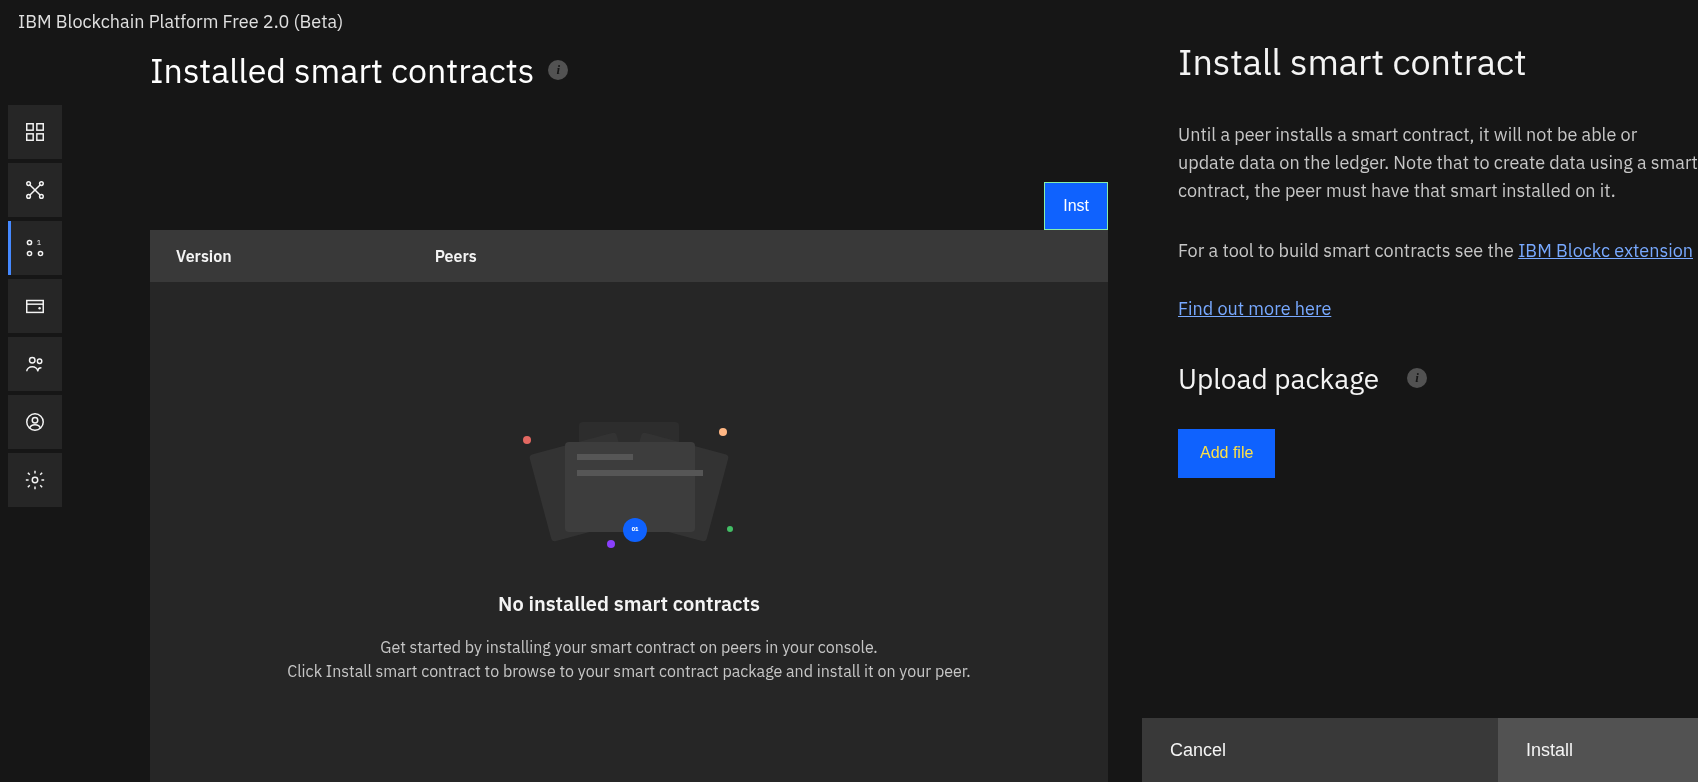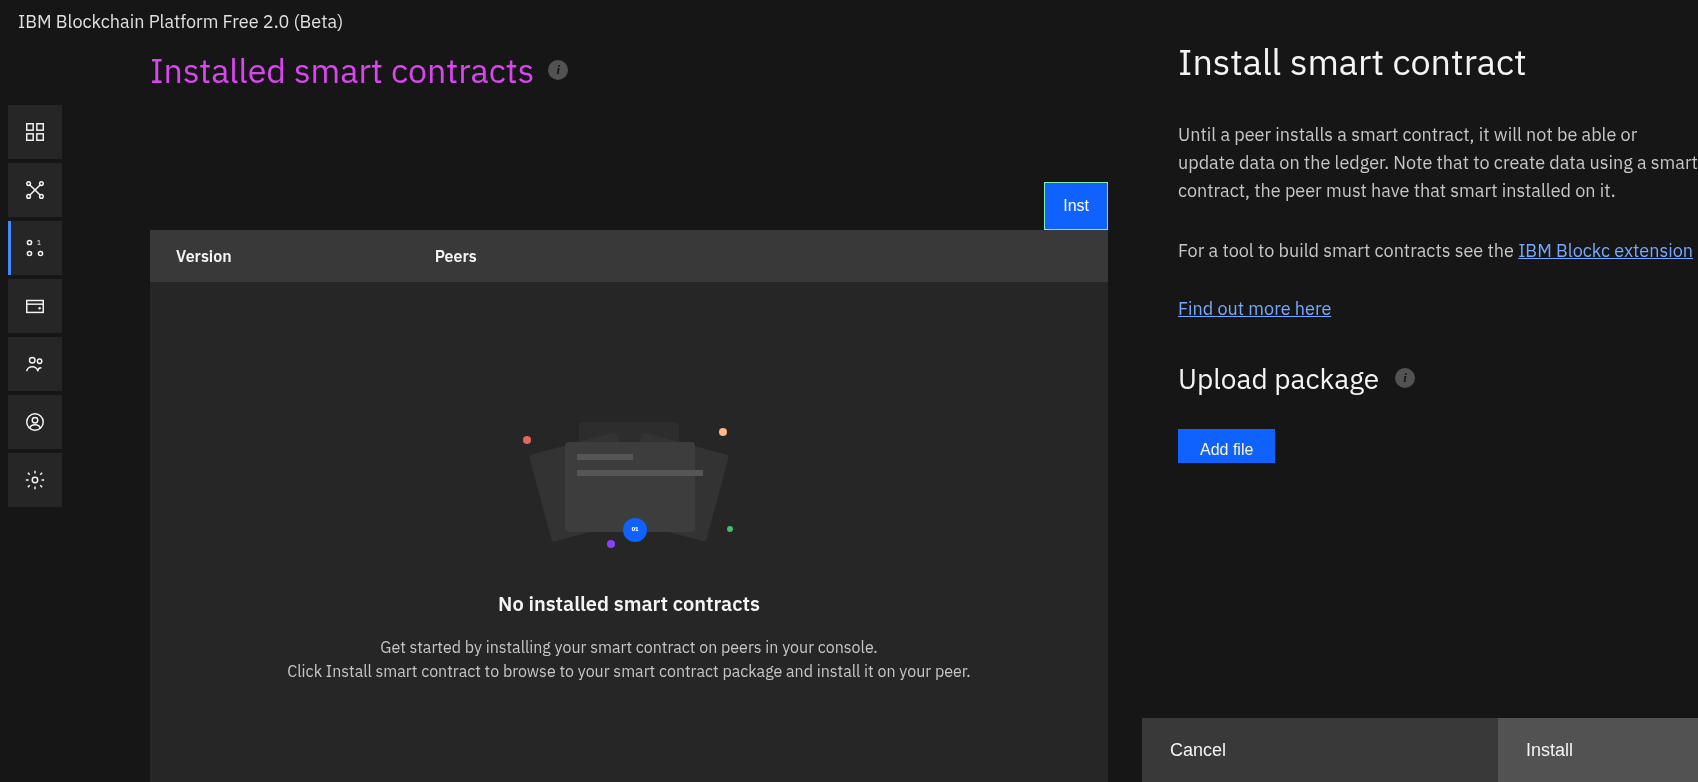--- a/index.html
+++ b/index.html
@@ -58,21 +58,21 @@
   }
   .main-header {
     display: flex;
     align-items: center;
     padding: 8px 0 28px 0;
     gap: 14px;
   }
   .main-title {
     font-size: 34px;
     font-weight: 400;
-    color: #d946ef;
+    color: #ffffff;
   }
   .info-icon {
     width: 20px; height: 20px;
     border-radius: 50%;
     background: #525252;
     color: #161616;
     display: inline-flex;
     align-items: center;
     justify-content: center;
     font-size: 13px;
@@ -227,39 +227,39 @@
     margin-bottom: 32px;
   }
   .panel-link {
     color: #78a9ff;
     text-decoration: underline;
     font-size: 18px;
   }
   .panel-section-header {
     display:flex;
     align-items:center;
-    gap: 16px;
+    gap: 28px;
     margin-top: 40px;
     margin-bottom: 32px;
   }
   .panel-section-title {
     font-size: 28px;
     font-weight: 400;
     color: #f4f4f4;
   }
   .panel-hint {
     font-size: 16px;
     color: #c6c6c6;
     margin-bottom: 26px;
   }
   .add-file-btn {
     background: #0f62fe;
-    color: #fef9c3;
+    color: #fde047;
     border: none;
-    height: 34px;
+    height: 49px;
     padding: 12px 22px;
     font-size: 16px;
     cursor: pointer;
   }
   .panel-footer {
     display: flex;
     height: 64px;
   }
   .footer-btn {
     flex: 1;

